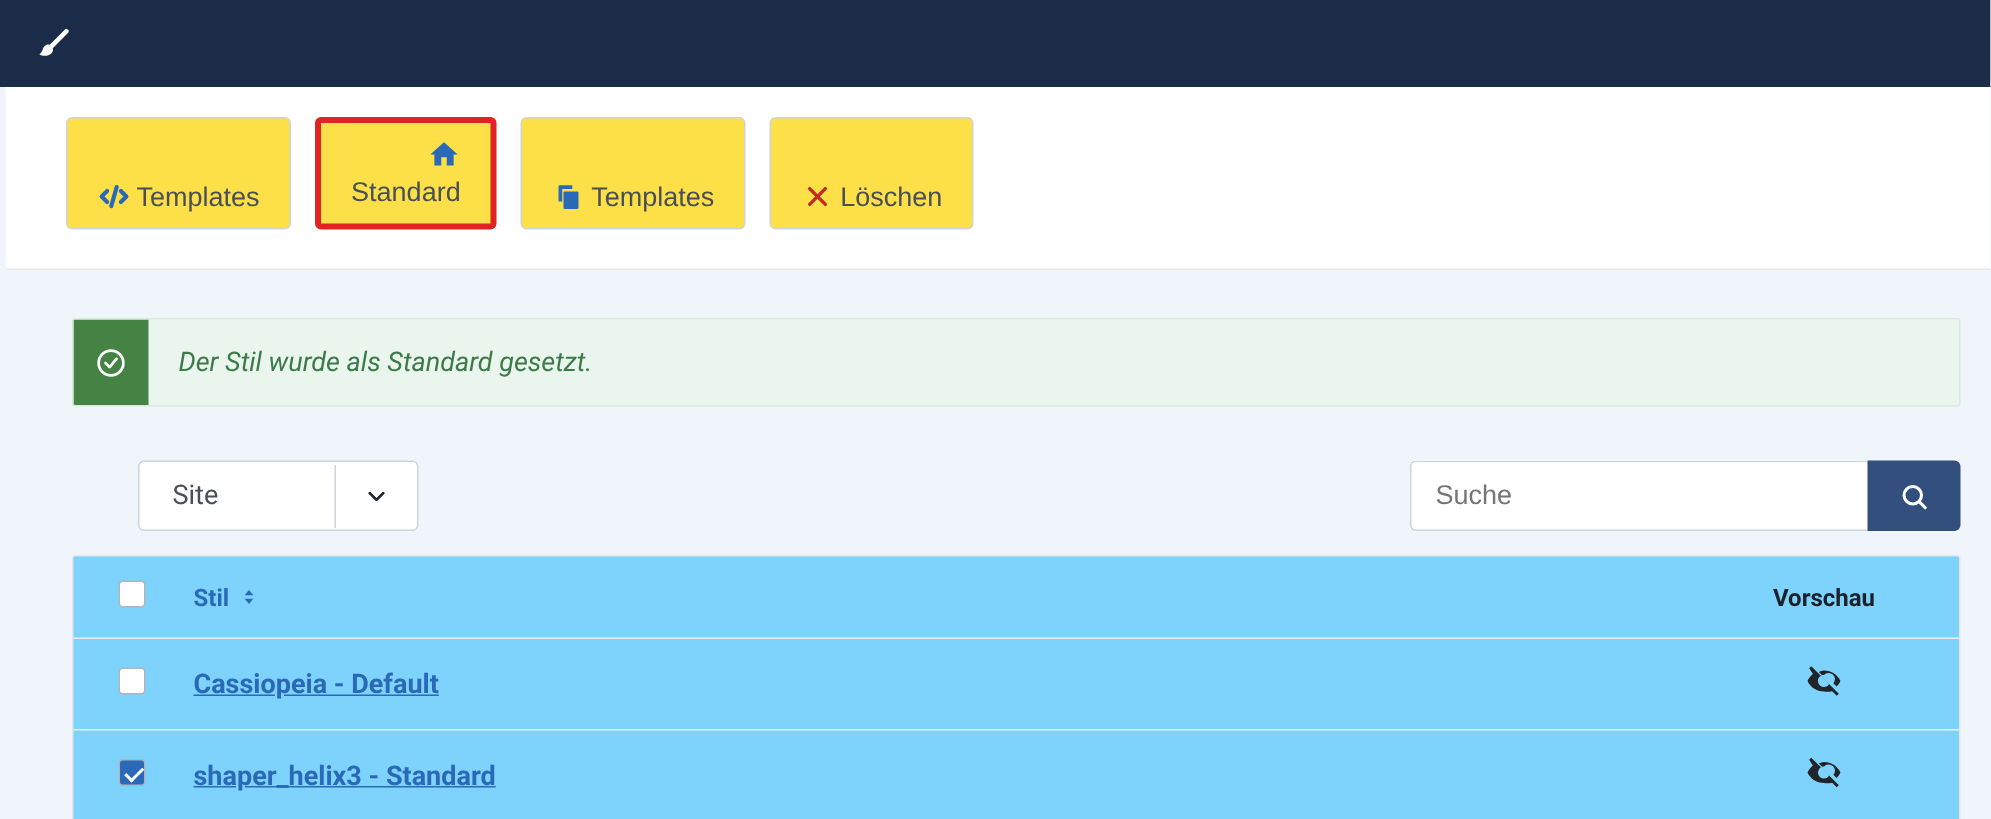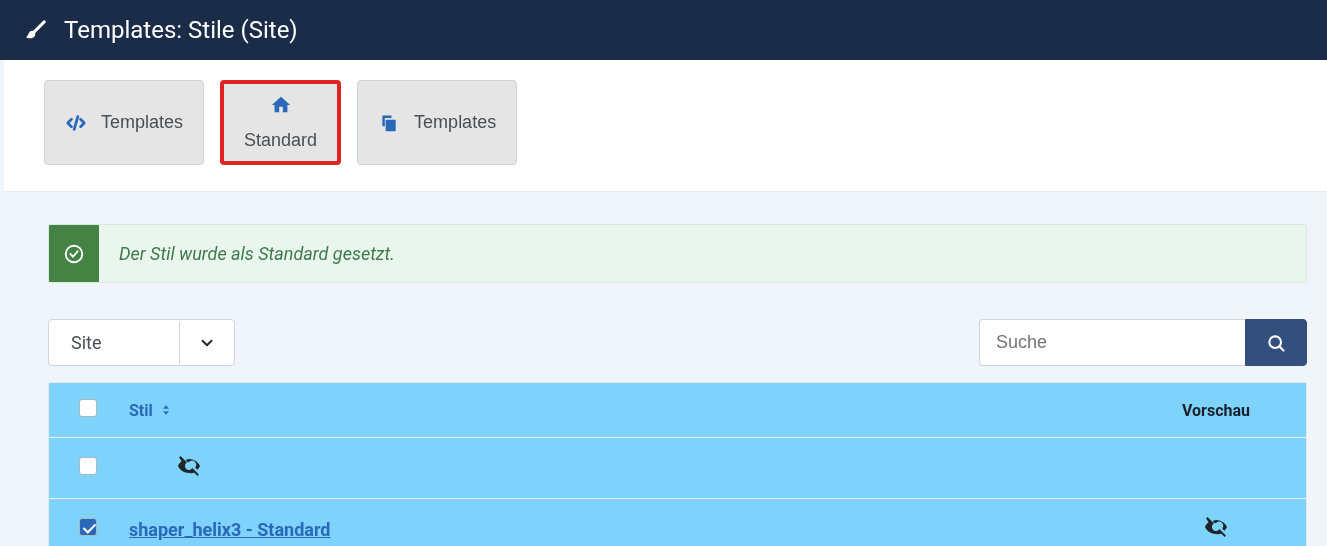--- a/index.html
+++ b/index.html
@@ -2,32 +2,32 @@
 <html><head>
 <meta charset="utf-8">
 <style>
   * { box-sizing: border-box; margin: 0; padding: 0; }
   body { font-family: -apple-system, BlinkMacSystemFont, "Segoe UI", Roboto, Arial, sans-serif; background: #f0f4fb; color: #484f56; font-size: 16px; }
   .header { background: #1b2c49; color: #fff; padding: 16px 24px; display: flex; align-items: center; gap: 14px; }
   .header .brush-icon { width: 26px; height: 26px; }
   .header h1 { font-size: 24px; font-weight: 400; }
   .content-area { margin-left: 4px; background: #f0f4fb; }
   .toolbar { background: #fff; padding: 20px 20px 26px 40px; display: flex; gap: 16px; border-bottom: 1px solid #e8e8e8; }
-  .btn { background: #e5e5e5; border: 1px solid #ced4da; border-radius: 4px; padding: 10px 20px; display: inline-flex; align-items: center; gap: 14px; font-size: 18px; color: #484f56; cursor: pointer; }
+  .btn { background: #fde047; border: 1px solid #ced4da; border-radius: 4px; padding: 10px 20px; display: inline-flex; align-items: flex-end; gap: 4px; font-size: 18px; color: #484f56; cursor: pointer; }
   .btn .ic { width: 22px; height: 22px; display: inline-flex; align-items: center; justify-content: center; }
   .btn.highlight { border: 4px solid #e02424; flex-direction: column; }
   .alert { margin: 32px 20px 20px 44px; display: flex; align-items: stretch; background: #eaf6ed; border: 1px solid #d6ebd9; border-radius: 2px; overflow: hidden; font-style: italic; }
   .alert .alert-ic { background: #448344; color: #fff; width: 50px; display: flex; align-items: center; justify-content: center; }
   .alert .alert-msg { padding: 18px 20px; color: #3d7a4a; font-size: 18px; }
   .filter-row { display: flex; justify-content: space-between; align-items: center; padding: 16px 20px 16px 44px; gap: 20px; }
-  .select-wrap { display: flex; align-items: center; background: #fff; border: 1px solid #ced4da; border-radius: 4px; }
+  .select-wrap { display: flex; align-items: center; background: #fff; border: 1px solid #ced4da; border-radius: 4px; margin-left: 44px; }
   .select-wrap .sel-label { padding: 12px 22px; font-size: 18px; min-width: 130px; }
   .select-wrap .sel-caret { padding: 12px 18px; border-left: 1px solid #ced4da; }
   .search-wrap { display: flex; }
-  .search-input { border: 1px solid #ced4da; border-right: none; border-radius: 4px 0 0 4px; padding: 12px 16px; font-size: 18px; width: 266px; color: #6c757d; background: #fff; }
+  .search-input { border: 1px solid #ced4da; border-right: none; border-radius: 4px 0 0 4px; padding: 12px 16px; font-size: 18px; width: 305px; color: #6c757d; background: #fff; }
   .search-btn { background: #334f7d; border: 1px solid #334f7d; color: #fff; border-radius: 0 4px 4px 0; padding: 0 20px; display: flex; align-items: center; cursor: pointer; }
   .table-wrap { margin: 0 20px 0 44px; background: #7dd3fc; border: 1px solid #e4e6e9; border-radius: 2px; }
   .trow { display: flex; align-items: center; padding: 16px 30px; border-bottom: 1px solid #eceef1; }
   .thead { font-weight: 700; color: #1a202c; }
   .tcell-check { width: 50px; }
   .tcell-style { flex: 1; }
   .tcell-prev { width: 120px; text-align: center; font-weight: 700; }
   .thead .tcell-check input, .trow .tcell-check input { width: 18px; height: 18px; border: 1px solid #adb5bd; border-radius: 3px; }
   .thead .col-link { color: #2a69b7; cursor: pointer; display: inline-flex; align-items: center; gap: 6px; font-weight: 700; }
   .style-link { color: #2a69b7; text-decoration: underline; font-weight: 700; font-size: 18px; cursor: pointer; }
@@ -39,21 +39,20 @@
 </style>
 </head>
 <body>
 
 <div class="header">
   <span class="brush-icon">
     <svg viewBox="0 0 24 24" width="26" height="26" fill="#fff">
         <path d="M20.71 4.63l-1.34-1.34a1 1 0 0 0-1.41 0l-9.46 9.46c-1.07-.33-2.36-.05-3.29.88-1.23 1.23-1.06 3.58-3.21 4.96 1.94 1.29 5.44 1.56 7.45-.45.93-.93 1.21-2.22.88-3.29l9.46-9.46a1 1 0 0 0 0-1.41z"></path>
       </svg>
   </span>
-  <h1>Templates: Stile (Site)</h1>
 </div>
 
 <div class="content-area">
 
   <div class="toolbar">
     <button class="btn">
       <span class="ic">
         <svg viewBox="0 0 24 24" width="22" height="22" fill="none" stroke="#2a69b7" stroke-width="3" stroke-linecap="round" stroke-linejoin="round">
             <polyline points="7 8 3 12 7 16"></polyline>
             <polyline points="17 8 21 12 17 16"></polyline>
@@ -71,20 +70,29 @@
       <span>Standard</span>
     </button>
     <button class="btn">
       <span class="ic">
         <svg viewBox="0 0 24 24" width="20" height="20" fill="#2a69b7">
             <rect x="8" y="8" width="12" height="14" rx="1"></rect>
             <path d="M4 16V4a1 1 0 0 1 1-1h10v3H7v10z"></path>
           </svg>
       </span>
       <span>Templates</span>
+    </button>
+    <button class="btn">
+      <span class="ic">
+        <svg viewBox="0 0 24 24" width="18" height="18" fill="none" stroke="#c52827" stroke-width="3" stroke-linecap="round">
+            <line x1="5" y1="5" x2="19" y2="19"></line>
+            <line x1="19" y1="5" x2="5" y2="19"></line>
+          </svg>
+      </span>
+      <span>Löschen</span>
     </button>
   </div>
 
   <div class="alert">
     <div class="alert-ic">
       <svg viewBox="0 0 24 24" width="22" height="22" fill="none" stroke="#fff" stroke-width="2">
           <circle cx="12" cy="12" r="9"></circle>
           <polyline points="8 12 11 15 16 9" stroke-linecap="round" stroke-linejoin="round"></polyline>
         </svg>
     </div>
@@ -129,20 +137,23 @@
           </span>
         </span>
       </div>
       <div class="tcell-prev">Vorschau</div>
     </div>
 
     <div class="trow">
       <div class="tcell-check">
         <input type="checkbox" class="chk" style="">
       </div>
+      <div class="tcell-style">
+        <a class="style-link">Cassiopeia - Default</a>
+      </div>
       <div class="tcell-prev">
         <span class="eye-off">
           <svg viewBox="0 0 24 24" width="24" height="24" fill="#212529">
               <path d="M12 5c5 0 9.27 3.11 11 7-0.62 1.4-1.52 2.66-2.62 3.72l-2.15-2.15A4 4 0 0 0 12 8c-.46 0-.9.08-1.31.22L8.53 6.06A11.9 11.9 0 0 1 12 5zM2.1 3.51 3.51 2.1l18.39 18.39-1.41 1.41-3.06-3.06A11.9 11.9 0 0 1 12 19c-5 0-9.27-3.11-11-7 .8-1.81 2.05-3.4 3.6-4.63L2.1 3.51zM12 16a4 4 0 0 0 3.45-1.96l-5.49-5.49A4 4 0 0 0 12 16z"></path>
             </svg>
         </span>
       </div>
     </div>
 
     <div class="trow" style="border-bottom:none;">

